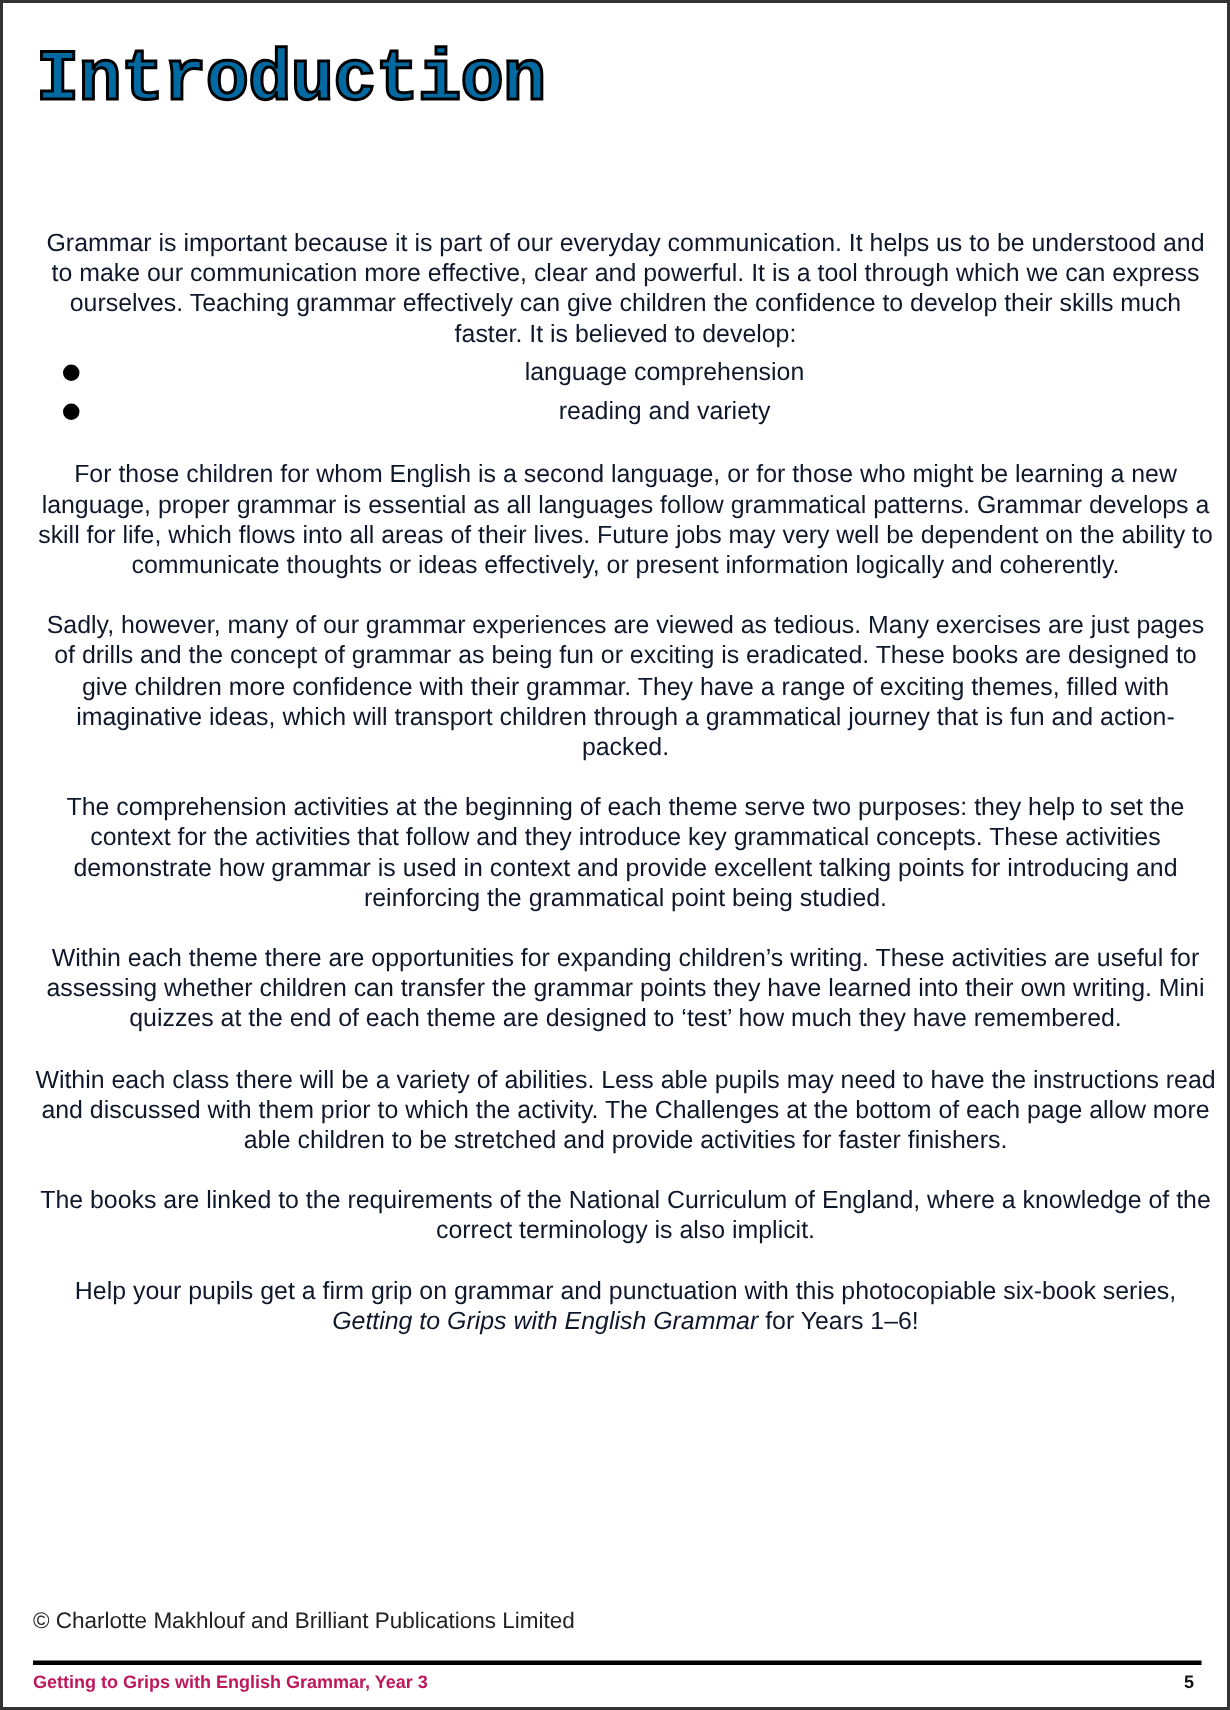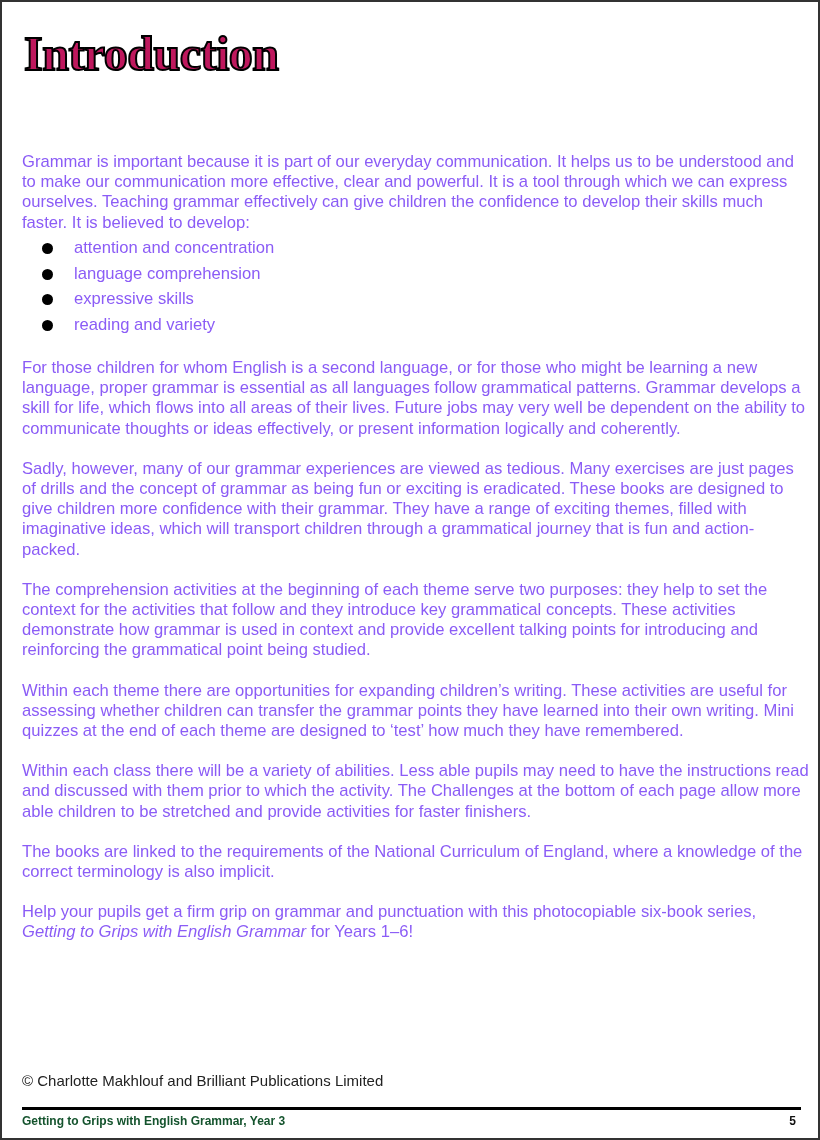--- a/index.html
+++ b/index.html
@@ -6,55 +6,56 @@
     body { width: 820px; height: 1140px; position: relative; overflow: hidden; }
     .page {
       position: absolute; left: 0; top: 0;
       width: 820px; height: 1140px;
       box-sizing: border-box;
       border: 2px solid #333333;
       background: #ffffff;
     }
     .title {
       position: absolute; left: 22px; top: 28px;
-      font-family: Liberation Serif, serif;
+      font-family: Liberation Mono, monospace;
       font-weight: bold;
       font-size: 48px;
       letter-spacing: -0.5px;
-      color: #be185d;
+      color: #0369a1;
       -webkit-text-stroke: 2px #000000;
       line-height: 1;
     }
     .body {
       position: absolute; left: 20px; top: 150px; width: 790px;
       font-family: "Liberation Sans", sans-serif;
       font-size: 16.6px;
       line-height: 20.2px;
-      color: #8b5cf6;
+      color: #0f172a;
+      text-align: center;
     }
     .para { margin: 0 0 20px 0; }
     .para.intro { margin-bottom: 2px; }
     ul.bullets { list-style: none; margin: 0 0 20px 0; padding: 0; }
     ul.bullets li {
       position: relative; height: 25.8px; line-height: 25.8px;
       padding-left: 52px;
     }
     ul.bullets li .dot {
       position: absolute; left: 20px; top: 8px;
       width: 11px; height: 11px; border-radius: 50%;
       background: #000000;
     }
     .footer-rule {
       position: absolute; left: 20px; top: 1105px; width: 779px;
       height: 3px; background: #000000;
     }
     .footer-title {
       position: absolute; left: 20px; top: 1112px;
       font-family: "Liberation Sans", sans-serif;
-      font-weight: bold; font-size: 12px; color: #14532d;
+      font-weight: bold; font-size: 12px; color: #be185d;
     }
     .footer-copy {
       position: absolute; left: 20px; top: 1070px;
       font-family: "Liberation Sans", sans-serif;
       font-size: 15px; color: #222222;
     }
     .footer-page {
       position: absolute; right: 22px; top: 1112px;
       font-family: "Liberation Sans", sans-serif;
       font-weight: bold; font-size: 12px; color: #111111;
@@ -64,23 +65,21 @@
 </head>
 <body>
 
 <div class="page">
   <div class="title">Introduction</div>
 
   <div class="body">
     <p class="para intro">Grammar is important because it is part of our everyday communication. It helps us to be understood and to make our communication more effective, clear and powerful. It is a tool through which we can express ourselves. Teaching grammar effectively can give children the confidence to develop their skills much faster. It is believed to develop:</p>
 
     <ul class="bullets">
-      <li><span class="dot"></span><span>attention and concentration</span></li>
       <li><span class="dot"></span><span>language comprehension</span></li>
-      <li><span class="dot"></span><span>expressive skills</span></li>
       <li><span class="dot"></span><span>reading and variety</span></li>
     </ul>
 
     <p class="para">For those children for whom English is a second language, or for those who might be learning a new language, proper grammar is essential as all languages follow grammatical patterns. Grammar develops a skill for life, which flows into all areas of their lives. Future jobs may very well be dependent on the ability to communicate thoughts or ideas effectively, or present information logically and coherently.</p>
     <p class="para">Sadly, however, many of our grammar experiences are viewed as tedious. Many exercises are just pages of drills and the concept of grammar as being fun or exciting is eradicated. These books are designed to give children more confidence with their grammar. They have a range of exciting themes, filled with imaginative ideas, which will transport children through a grammatical journey that is fun and action-packed.</p>
     <p class="para">The comprehension activities at the beginning of each theme serve two purposes: they help to set the context for the activities that follow and they introduce key grammatical concepts. These activities demonstrate how grammar is used in context and provide excellent talking points for introducing and reinforcing the grammatical point being studied.</p>
     <p class="para">Within each theme there are opportunities for expanding children’s writing. These activities are useful for assessing whether children can transfer the grammar points they have learned into their own writing. Mini quizzes at the end of each theme are designed to ‘test’ how much they have remembered.</p>
     <p class="para">Within each class there will be a variety of abilities. Less able pupils may need to have the instructions read and discussed with them prior to which the activity. The Challenges at the bottom of each page allow more able children to be stretched and provide activities for faster finishers.</p>
     <p class="para">The books are linked to the requirements of the National Curriculum of England, where a knowledge of the correct terminology is also implicit.</p>
     <p class="para"><span>Help your pupils get a firm grip on grammar and punctuation with this photocopiable six-book series, </span><em>Getting to Grips with English Grammar</em><span> for Years 1–6!</span></p>

